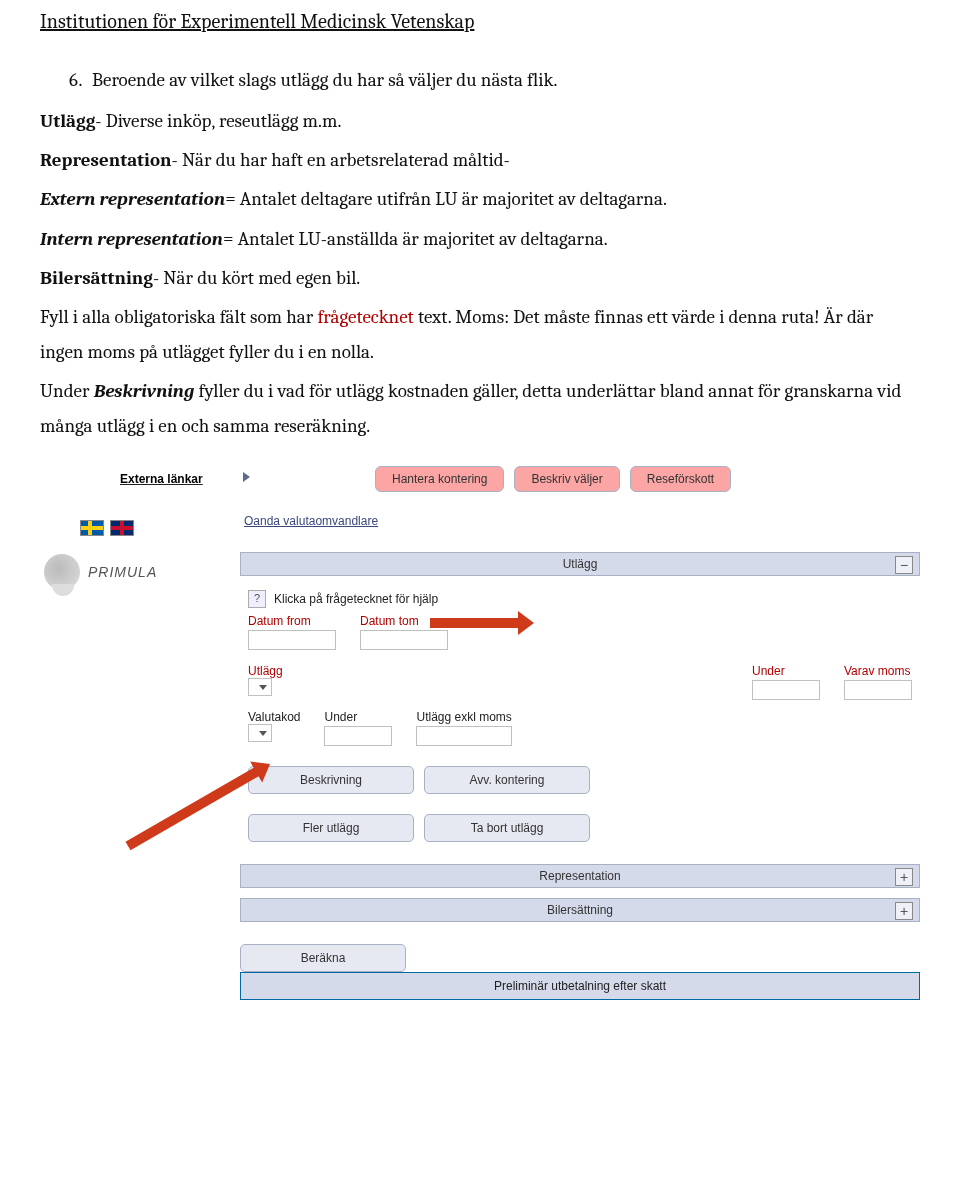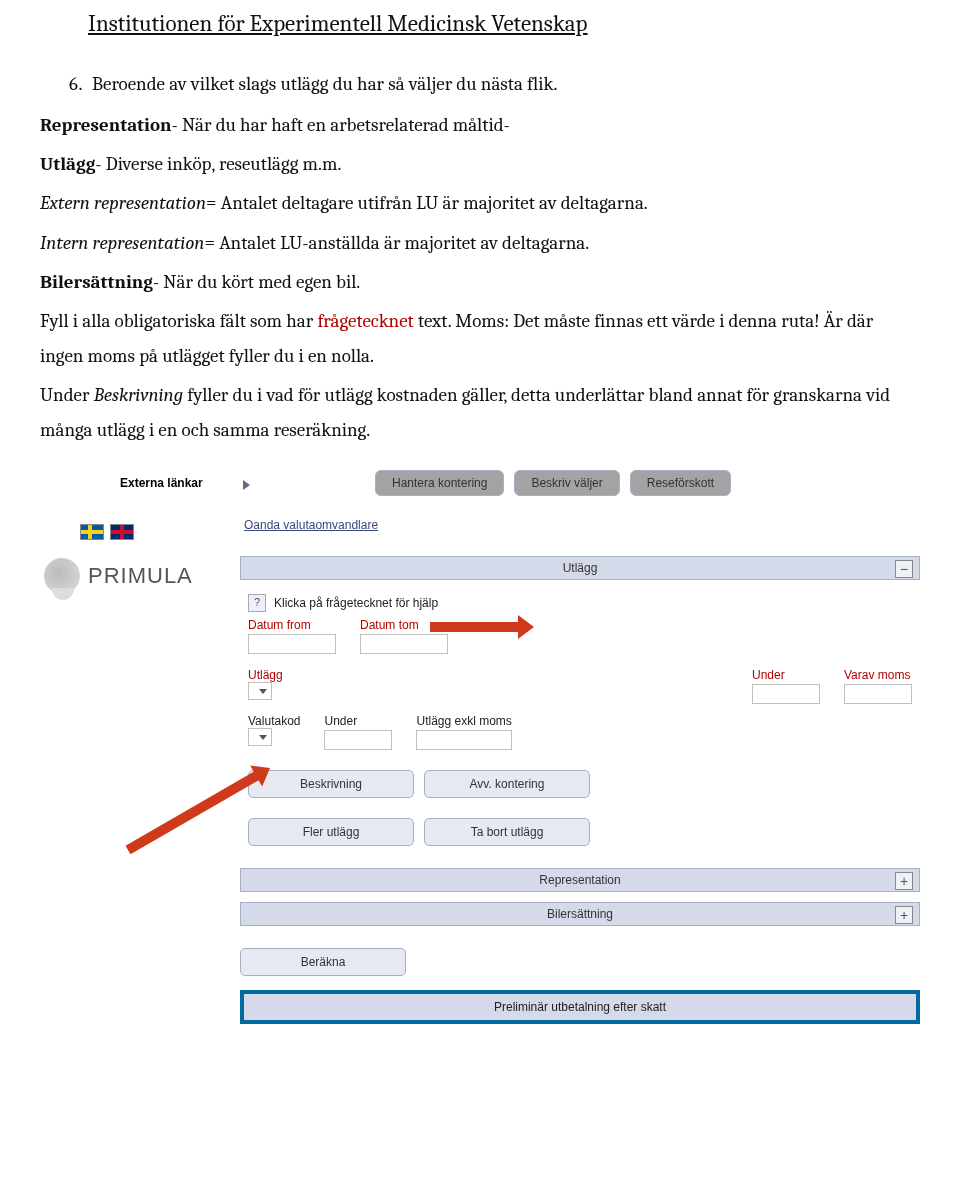--- a/index.html
+++ b/index.html
@@ -9,63 +9,63 @@
     font-family: Cambria, Georgia, "Times New Roman", serif;
     color: #111;
   }
   .page {
     width: 960px;
     background: #fff;
     box-sizing: border-box;
     padding: 0 40px 40px 40px;
   }
   .doc-header {
-    font-size: 23px;
+    font-size: 20px;
     text-decoration: underline;
     padding: 10px 0 30px 0;
-    margin-left: 48px;
   }
   .doc-body {
     font-size: 19px;
     line-height: 1.85;
   }
   .doc-body p { margin: 0 0 4px 0; }
   ol.step { margin: 0 0 6px 46px; padding: 0; }
   ol.step li { padding-left: 6px; }
   .indent { margin-left: 72px; }
   .indent2 { margin-left: 68px; }
   .bold { font-weight: 700; }
-  .ital { font-style: italic; }
+  .ital { font-style: italic; font-weight: bold; }
   .red { color: #b10000; }
 
   
   .app-wrap {
     margin-top: 22px;
     font-family: "Lucida Grande", Arial, sans-serif;
     font-size: 12px;
     color: #222;
   }
   .app-topbar {
     display: flex;
     align-items: center;
     gap: 10px;
     margin-left: 80px;
   }
   .pill-btn {
-    background: #a3a3a3;
+    background: #fca5a5;
     border: 1px solid #a8b0c4;
     border-radius: 6px;
     padding: 5px 16px;
     font-size: 12px;
     color: #333;
   }
   .ext-links {
     display: flex;
-    align-items: flex-end;
+    align-items: flex-start;
     width: 245px;
+    text-decoration: underline;
   }
   .ext-links-lbl {
     font-weight: 700;
     font-size: 12px;
     color: #000;
   }
   .tri-icon {
     width: 0; height: 0;
     border-top: 5px solid transparent;
     border-bottom: 5px solid transparent;
@@ -114,21 +114,21 @@
     width: 36px; height: 36px; border-radius: 50%;
     background: radial-gradient(circle at 40% 40%, #bbb, #ddd);
     position: relative;
   }
   .logo-mark::after {
     content: "";
     position: absolute; bottom: -6px; left: 8px;
     width: 22px; height: 12px;
     background: #ddd; border-radius: 0 0 12px 12px;
   }
-  .logo-text { color: #555; font-size: 22px; letter-spacing: 1px; }
+  .logo-text { color: #555; font-size: 14px; letter-spacing: 1px; font-style: italic; }
 
   .right-col { flex: 1; }
   .link-oanda {
     color: #3b487c; text-decoration: underline; font-size: 12px;
     display: inline-block; margin: 0 0 24px 4px;
   }
 
   .section-bar {
     position: relative;
     background: #d4daea;
@@ -221,44 +221,43 @@
   }
   .arrow-diag::after {
     border-top: 12px solid transparent;
     border-bottom: 12px solid transparent;
     border-left: 16px solid #cf3a1b;
   }
 
   .section-bar.flat { margin-top: 10px; }
   .prelim-bar {
     background: #d4daea;
-    border: 4px solid #0369a1;
+    border: 1px solid #0369a1;
     padding: 6px 8px;
     text-align: center;
-    margin-top: 14px;
   }
 
 </style>
 </head>
 <body>
 
 <div class="page">
 
   <div class="doc-header">Institutionen för Experimentell Medicinsk Vetenskap</div>
 
   <div class="doc-body">
     <ol start="6" class="step">
       <li>Beroende av vilket slags utlägg du har så väljer du nästa flik.</li>
     </ol>
 
     <p class="indent">
+      <span class="bold">Utlägg</span><span>- Diverse inköp, reseutlägg m.m.</span>
+    </p>
+    <p class="indent">
       <span class="bold">Representation</span><span>- När du har haft en arbetsrelaterad måltid-</span>
-    </p>
-    <p class="indent">
-      <span class="bold">Utlägg</span><span>- Diverse inköp, reseutlägg m.m.</span>
     </p>
     <p class="indent">
       <span class="ital">Extern representation</span><span>= Antalet deltagare utifrån LU är majoritet av deltagarna.</span>
     </p>
     <p class="indent2">
       <span class="ital">Intern representation</span><span>= Antalet LU-anställda är majoritet av deltagarna.</span>
     </p>
     <p class="indent">
       <span class="bold">Bilersättning</span><span>- När du kört med egen bil.</span>
     </p>

